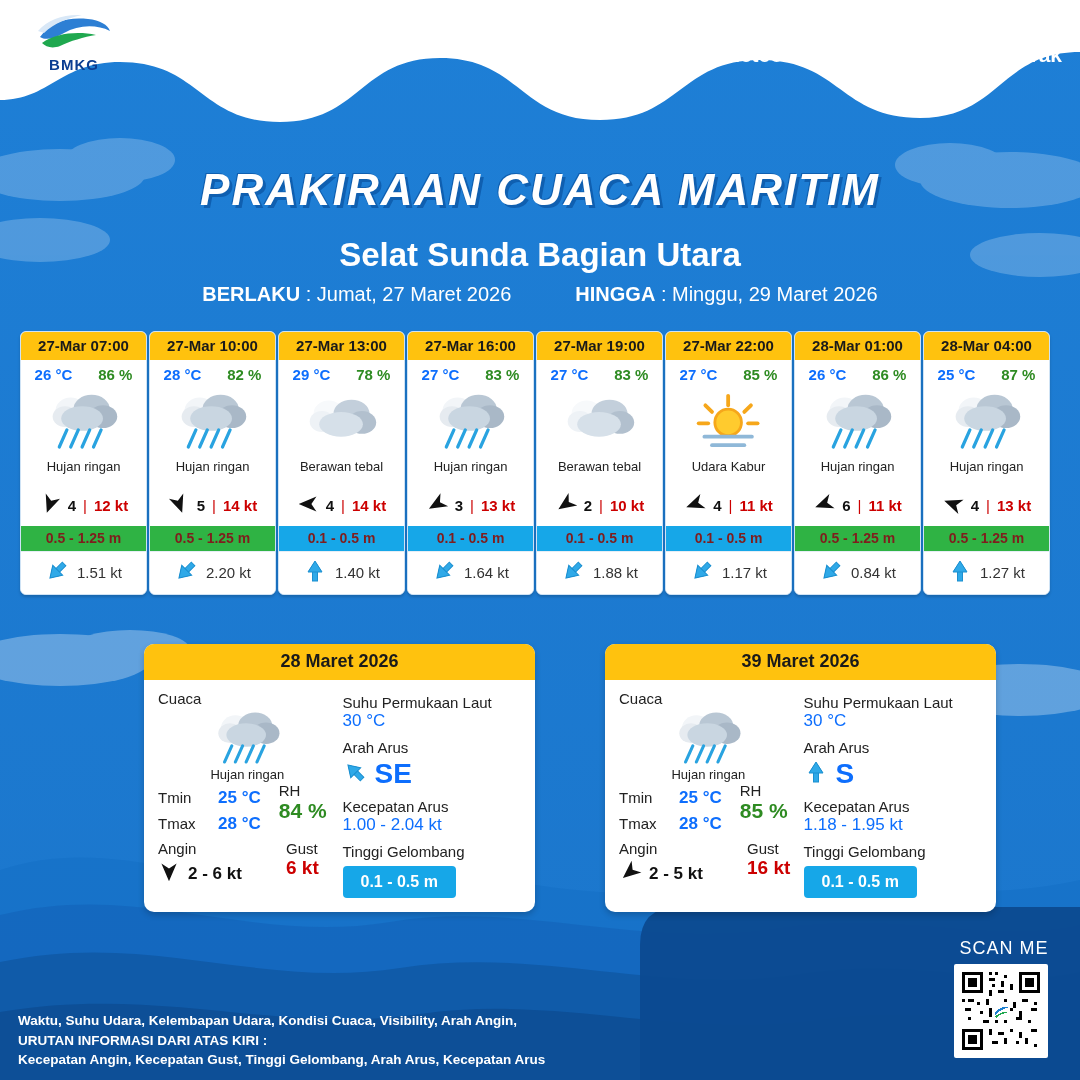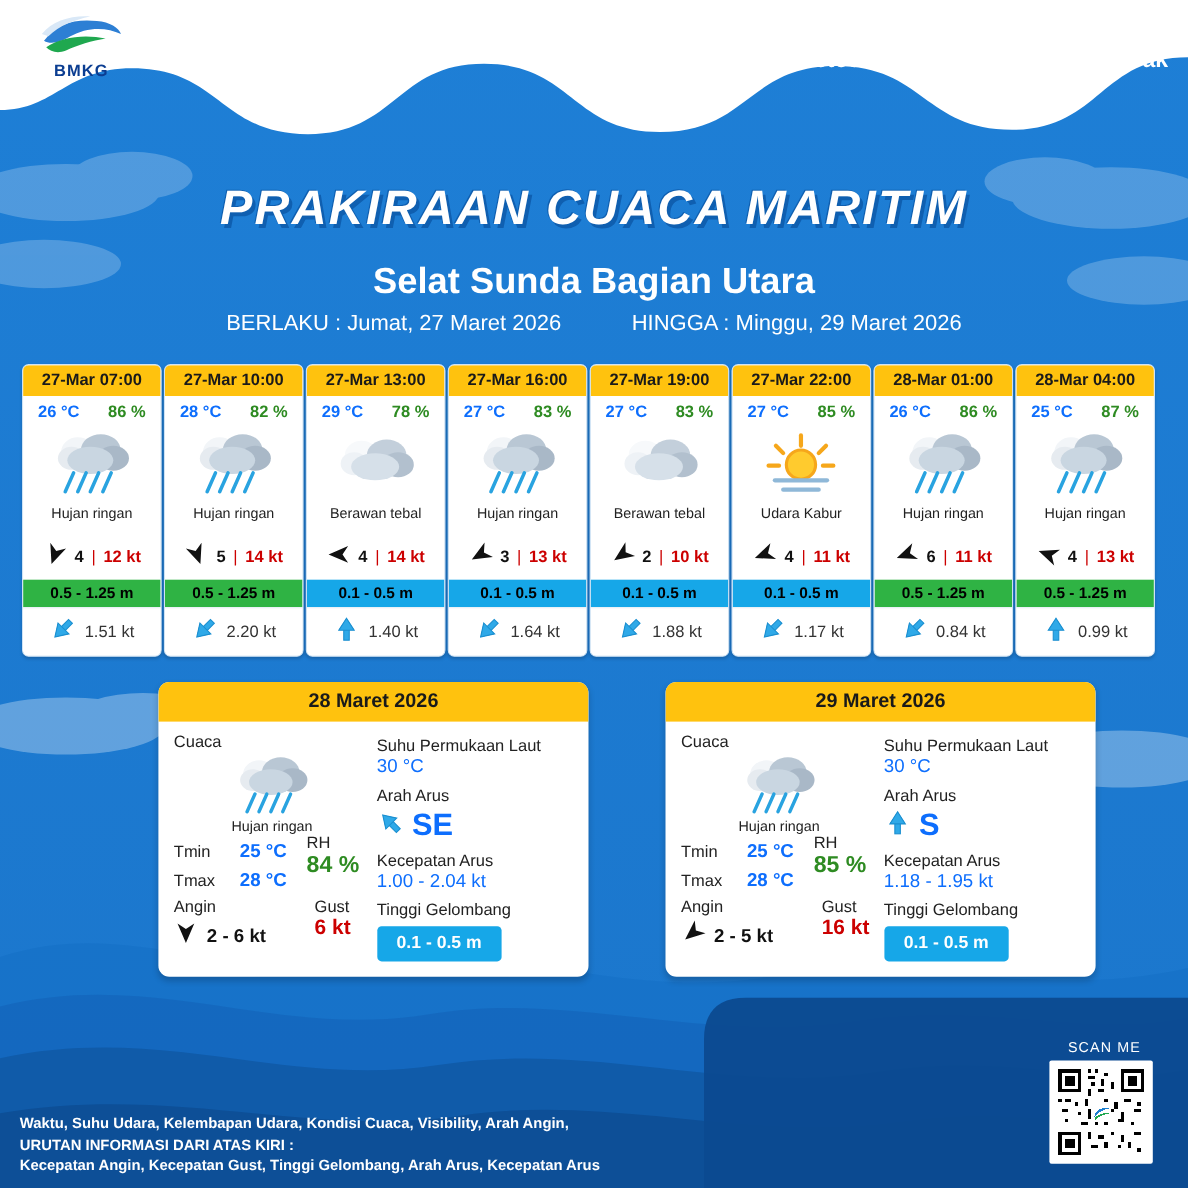--- a/index.html
+++ b/index.html
@@ -43,21 +43,21 @@
   }
   .sub-title {
     position:absolute; top:236px; left:0; width:1080px; text-align:center;
     font-size:33px; font-weight:bold; color:#ffffff; z-index:5;
   }
   .valid-row {
     position:absolute; top:283px; left:0; width:1080px;
     display:flex; justify-content:center; gap:64px;
     font-size:20px; color:#ffffff; z-index:5;
   }
-  .valid-row b { font-weight:normal;margin-top:37px; }
+  .valid-row b { font-weight:bold;margin-top:37px; }
   .valid-row .val { font-weight:normal; }
 
   
   .hours {
     position:absolute; top:331px; left:20px; width:1040px;
     display:flex; gap:2px; z-index:5;
   }
   .hcard {
     width:127px; background:#ffffff; border-radius:6px;
     border:1px solid #cfe3f5;
@@ -78,33 +78,33 @@
   .hicon { height:72px; display:flex; align-items:center; justify-content:center; }
   .hcond { text-align:center; font-size:13px; color:#222; padding:2px 2px 0; min-height:20px;}
   .hwind {
     display:flex; align-items:center; justify-content:center; gap:7px;
     font-size:15px; padding:16px 0 8px;
   }
   .hwind .deg { color:#111; font-weight:bold;}
   .hwind .sep { color:#c00; }
   .hwind .kt { color:#c00; font-weight:bold;}
   .hwave {
-    text-align:center; font-size:14px; color:#000000; font-weight:bold;
+    text-align:center; font-size:14px; color:#7f1d1d; font-weight:bold;
     padding:4px 0 5px; margin-top:auto;
   }
   .hcurr {
     display:flex; align-items:center; justify-content:center; gap:8px;
     font-size:15px; color:#333; padding:7px 0 8px; background:#fff;
     border-top:1px solid #e6eef6;
   }
   .hcurr .v { font-weight:normal; }
 
   
   .days {
-    position:absolute; top:620px; left:96px; width:900px;
+    position:absolute; top:644px; left:96px; width:900px;
     display:flex; gap:70px; z-index:5;padding-left:48px;
   }
   .dcard {
     width:410px; background:#ffffff; border-radius:10px;
     box-shadow:0 3px 6px rgba(0,0,0,.2); overflow:hidden;
   }
   .dcard .dhead {
     background:#ffc20e; color:#1a1a1a; font-weight:bold; font-size:18px;
     text-align:center; padding:7px 0 8px;
   }
@@ -133,21 +133,21 @@
 
   
   .footer-note {
     position:absolute; left:18px; bottom:10px; width:620px;
     color:#ffffff; font-size:13.5px; font-weight:bold; line-height:1.45;
     z-index:6;
   }
   .qr-block {
     position:absolute; right:26px; bottom:22px; width:100px; text-align:center; z-index:6;
   }
-  .qr-label { color:#ffffff; font-size:13px; letter-spacing:1px; margin-bottom:5px;}
+  .qr-label { color:#ffffff; font-size:18px; letter-spacing:1px; margin-bottom:5px;}
   .qr-box { width:94px; height:94px; background:#fff; padding:5px; border-radius:2px;}
 </style>
 </head>
 <body>
 
 <svg id="bg" viewBox="0 0 1080 1080" width="1080" height="1080">
   <defs>
     <linearGradient id="skyg" x1="0" y1="0" x2="0" y2="1">
       <stop offset="0" stop-color="#1e7fd6"></stop>
       <stop offset="1" stop-color="#1b76cc"></stop>
@@ -528,21 +528,21 @@
     </div>
     <div class="hwave" style="background:#2fb344">0.5 - 1.25 m</div>
     <div class="hcurr">
       <span><svg width="24" height="24" viewBox="0 0 24 24" style="transform:rotate(180deg)">
     <g fill="#2fa9e8" stroke="#1b8fd0" stroke-width="1">
       <path d="M12,3 L12,15 M12,21 L6,12 L18,12 Z"></path>
       <rect x="9.5" y="2" width="5" height="12"></rect>
       <path d="M12,22 L5,11 L19,11 Z"></path>
     </g>
   </svg></span>
-      <span class="v">0.99 kt</span>
+      <span class="v">1.27 kt</span>
     </div>
     </div>
   </div>
 
 <div class="days" id="days">
     <div class="dcard">
     <div class="dhead">28 Maret 2026</div>
     <div class="dbody">
       <div class="dleft">
         <div class="lbl">Cuaca</div>
@@ -609,21 +609,21 @@
           <span class="arus-dir">SE</span>
         </div>
         <div class="lbl" style="margin-top:8px">Kecepatan Arus</div>
         <div class="kec-val">1.00  -  2.04 kt</div>
         <div class="lbl" style="margin-top:8px">Tinggi Gelombang</div>
         <div class="wave-chip">0.1 - 0.5 m</div>
       </div>
     </div>
     </div>
     <div class="dcard">
-    <div class="dhead">29 Maret 2026</div>
+    <div class="dhead">39 Maret 2026</div>
     <div class="dbody">
       <div class="dleft">
         <div class="lbl">Cuaca</div>
         <div class="dcond-icon">
             <svg width="70.2" height="59.4" viewBox="0 0 78 66">
       <ellipse cx="26" cy="22" rx="16" ry="14" fill="#f2f5f8"></ellipse>
       <ellipse cx="20" cy="28" rx="13" ry="11" fill="#e6ebf0"></ellipse>
       <ellipse cx="48" cy="20" rx="19" ry="15" fill="#b9c7d4"></ellipse>
       <ellipse cx="60" cy="28" rx="15" ry="12" fill="#a9b8c7"></ellipse>
       <ellipse cx="38" cy="30" rx="22" ry="13" fill="#c9d6e1"></ellipse>

